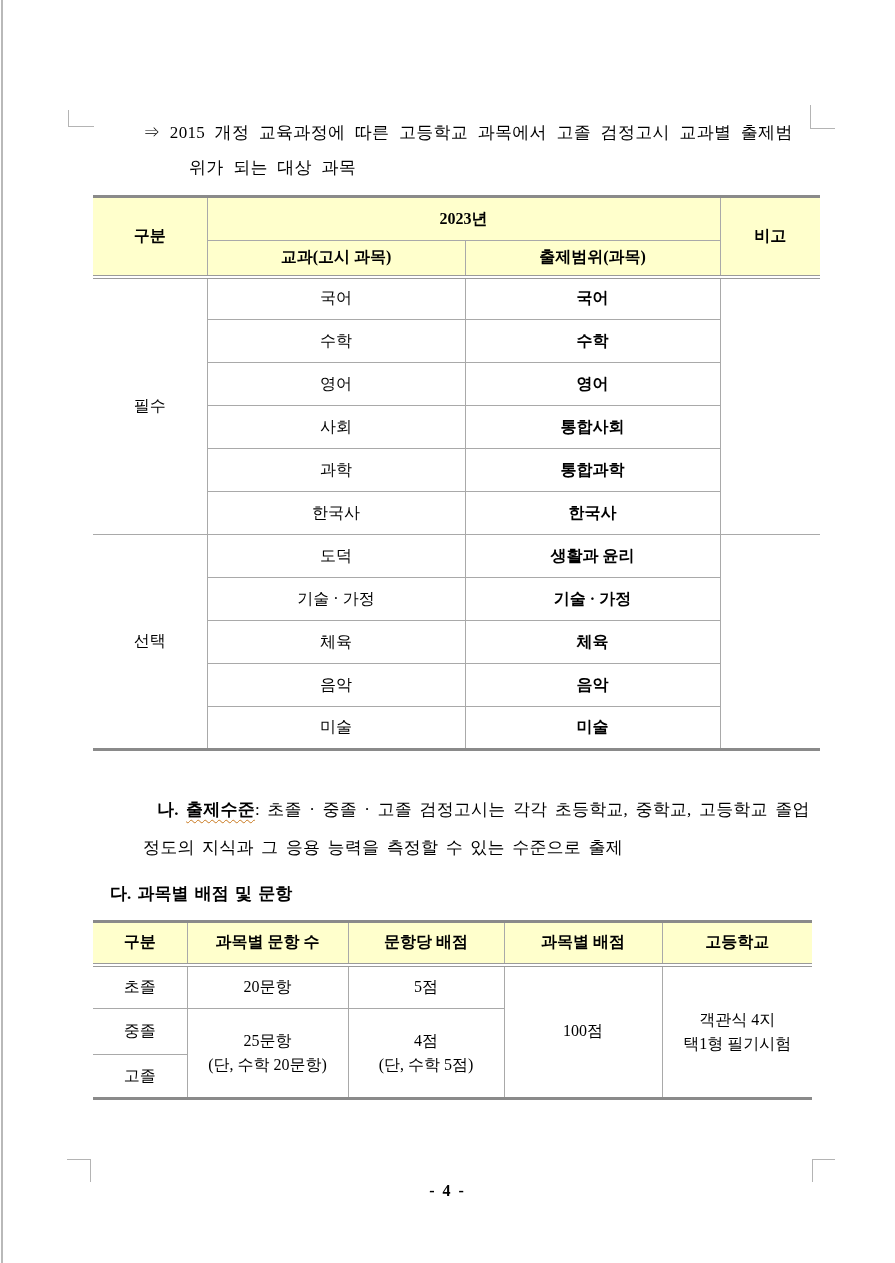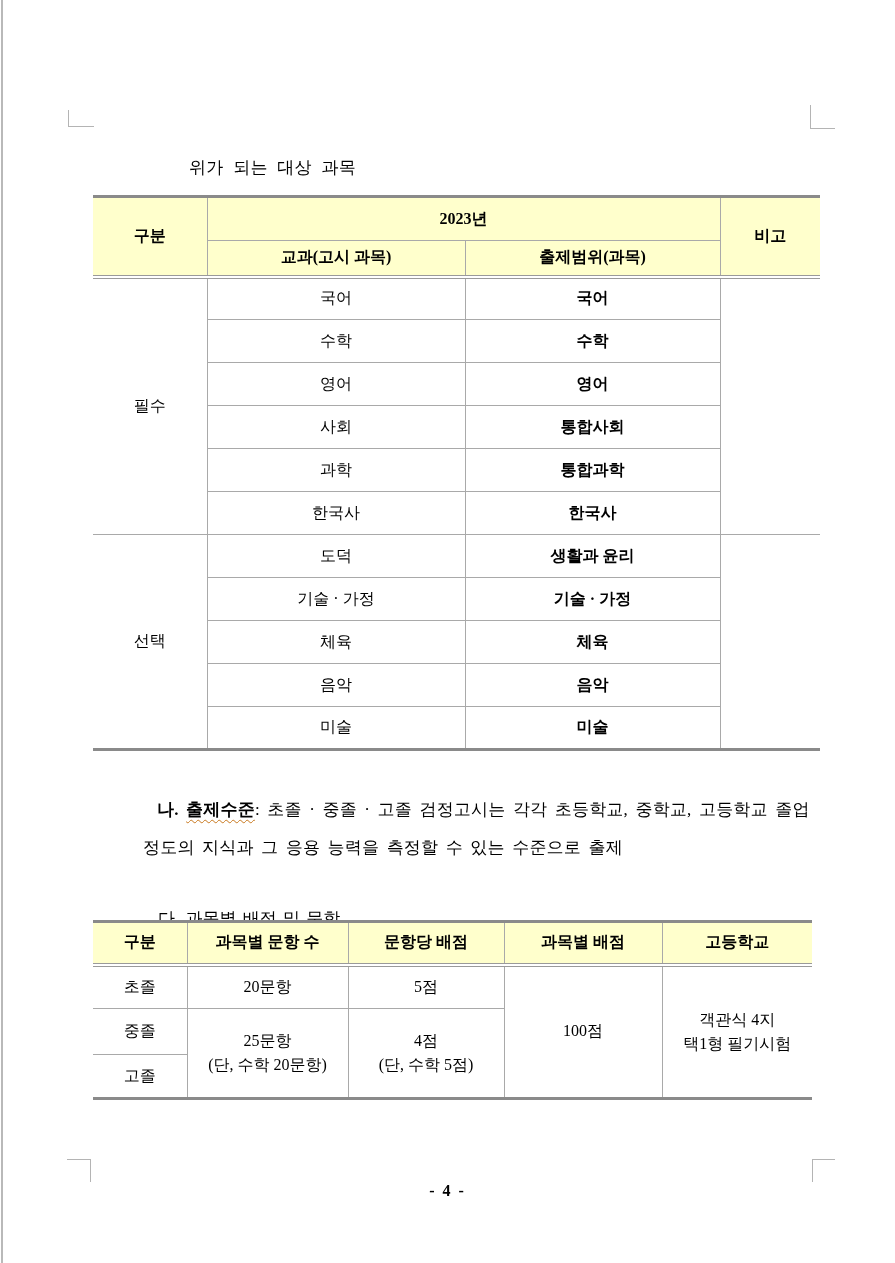--- a/index.html
+++ b/index.html
@@ -31,21 +31,21 @@
 
   .na1 { left: 110px; top: 799px; word-spacing: 3px; letter-spacing: 0.2px; margin-left: 47px; }
   .na2 { left: 143px; top: 837px; word-spacing: 3px; letter-spacing: 0.2px; }
   .bold { font-weight: bold; }
   .wavy {
     font-weight: bold;
     text-decoration: underline wavy #c8781e;
     text-decoration-thickness: 1px;
     text-underline-offset: 4px;
   }
-  .da-heading { left: 110px; top: 908px; font-weight: normal; word-spacing: 2px; margin-left: 48px; }
+  .da-heading { left: 110px; top: 883px; font-weight: bold; word-spacing: 2px; }
 
   table { border-collapse: collapse; table-layout: fixed; position: absolute; }
   td {
     text-align: center;
     vertical-align: middle;
     font-size: 16px;
     padding: 2px 4px;
     overflow: hidden;
   }
   .t1 { left: 93px; top: 195px; width: 727px;
@@ -82,20 +82,21 @@
 <body>
 
 <div class="page">
 
   <div class="page-edge-left"></div>
   <div class="mark mark-tl"></div>
   <div class="mark mark-tr"></div>
   <div class="mark mark-bl"></div>
   <div class="mark mark-br"></div>
 
+  <div class="txt intro1">⇒ 2015 개정 교육과정에 따른 고등학교 과목에서 고졸 검정고시 교과별 출제범</div>
   <div class="txt intro2">위가 되는 대상 과목</div>
 
   <table class="t1">
     <colgroup>
       <col style="width:114px">
         <col style="width:258px">
         <col style="width:255px">
         <col style="width:100px">
     </colgroup>
     <tbody>

